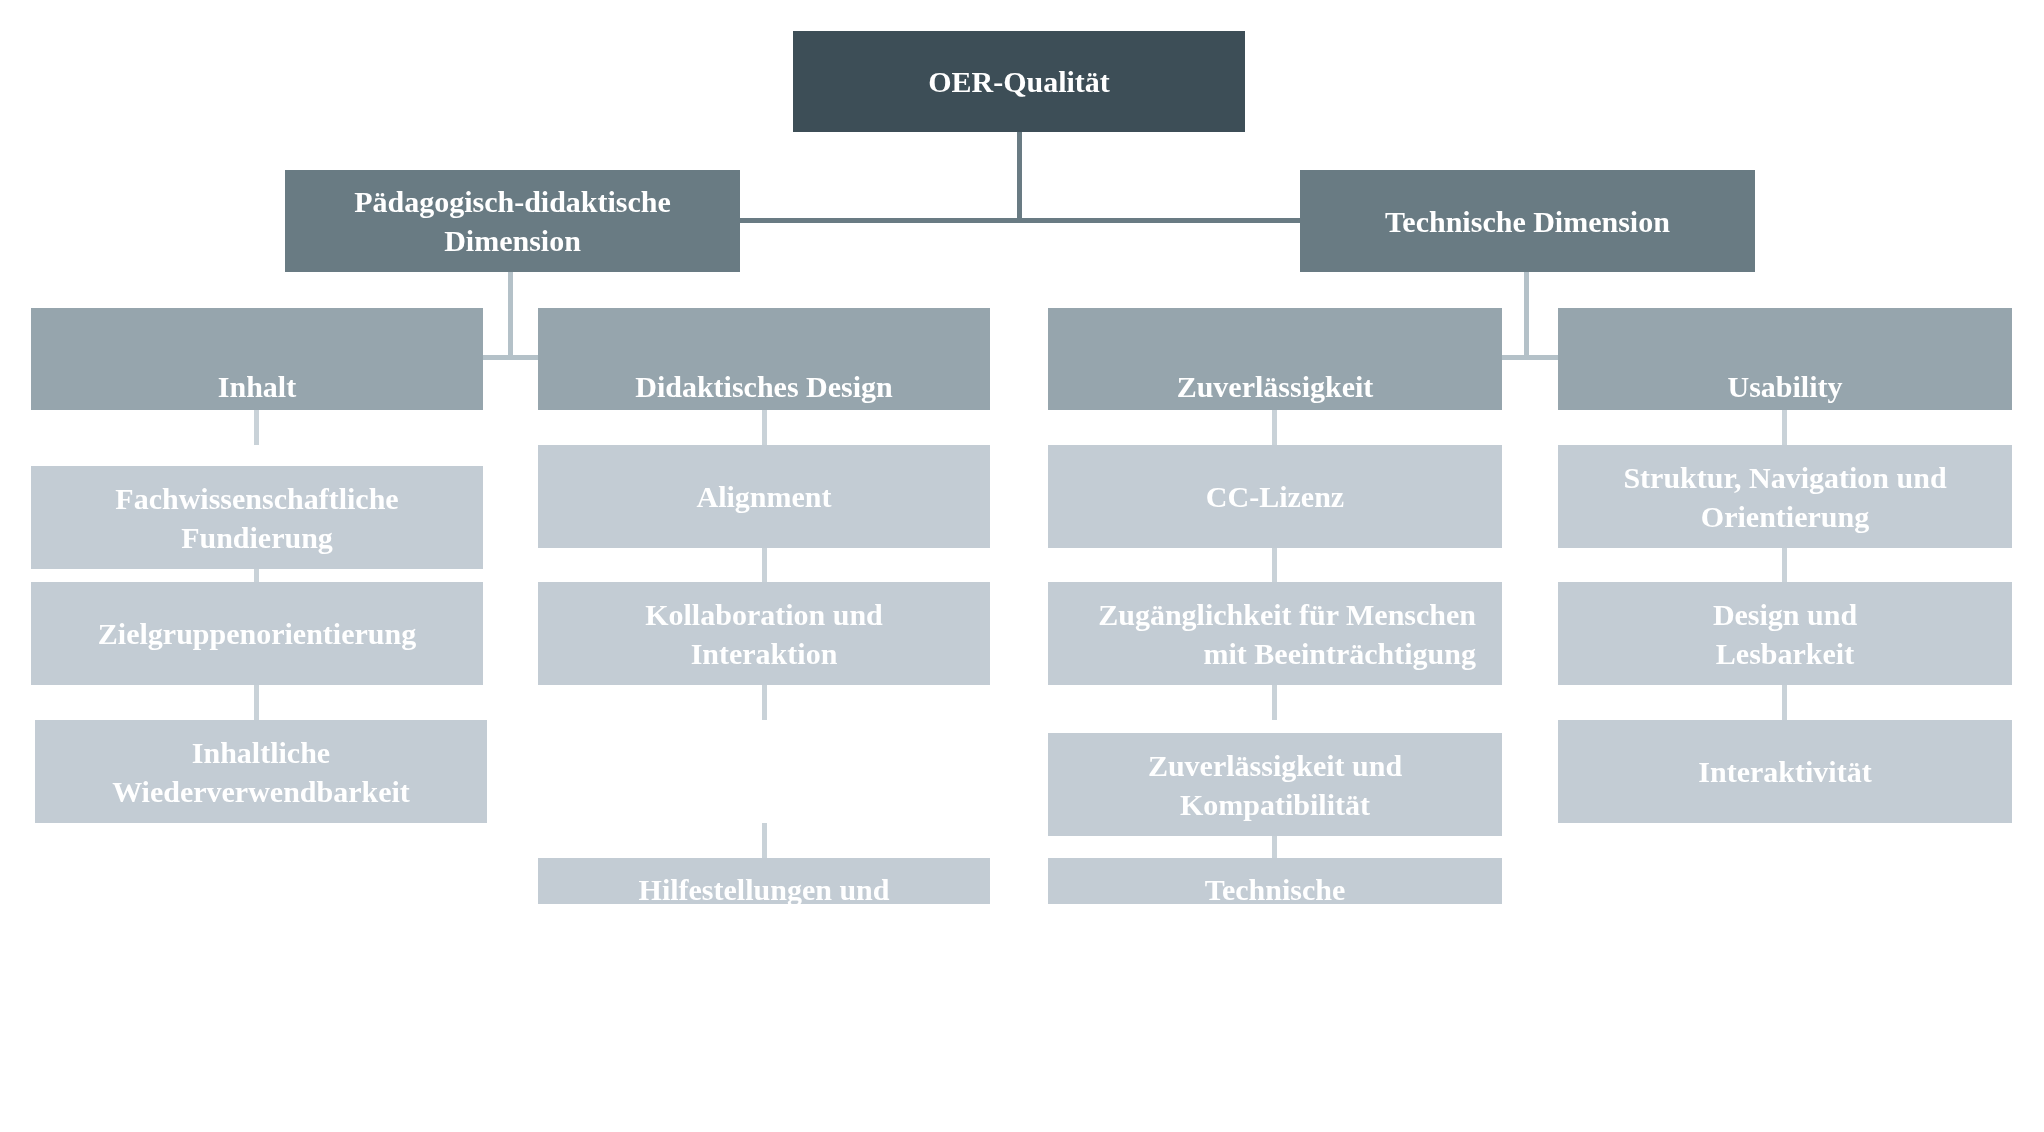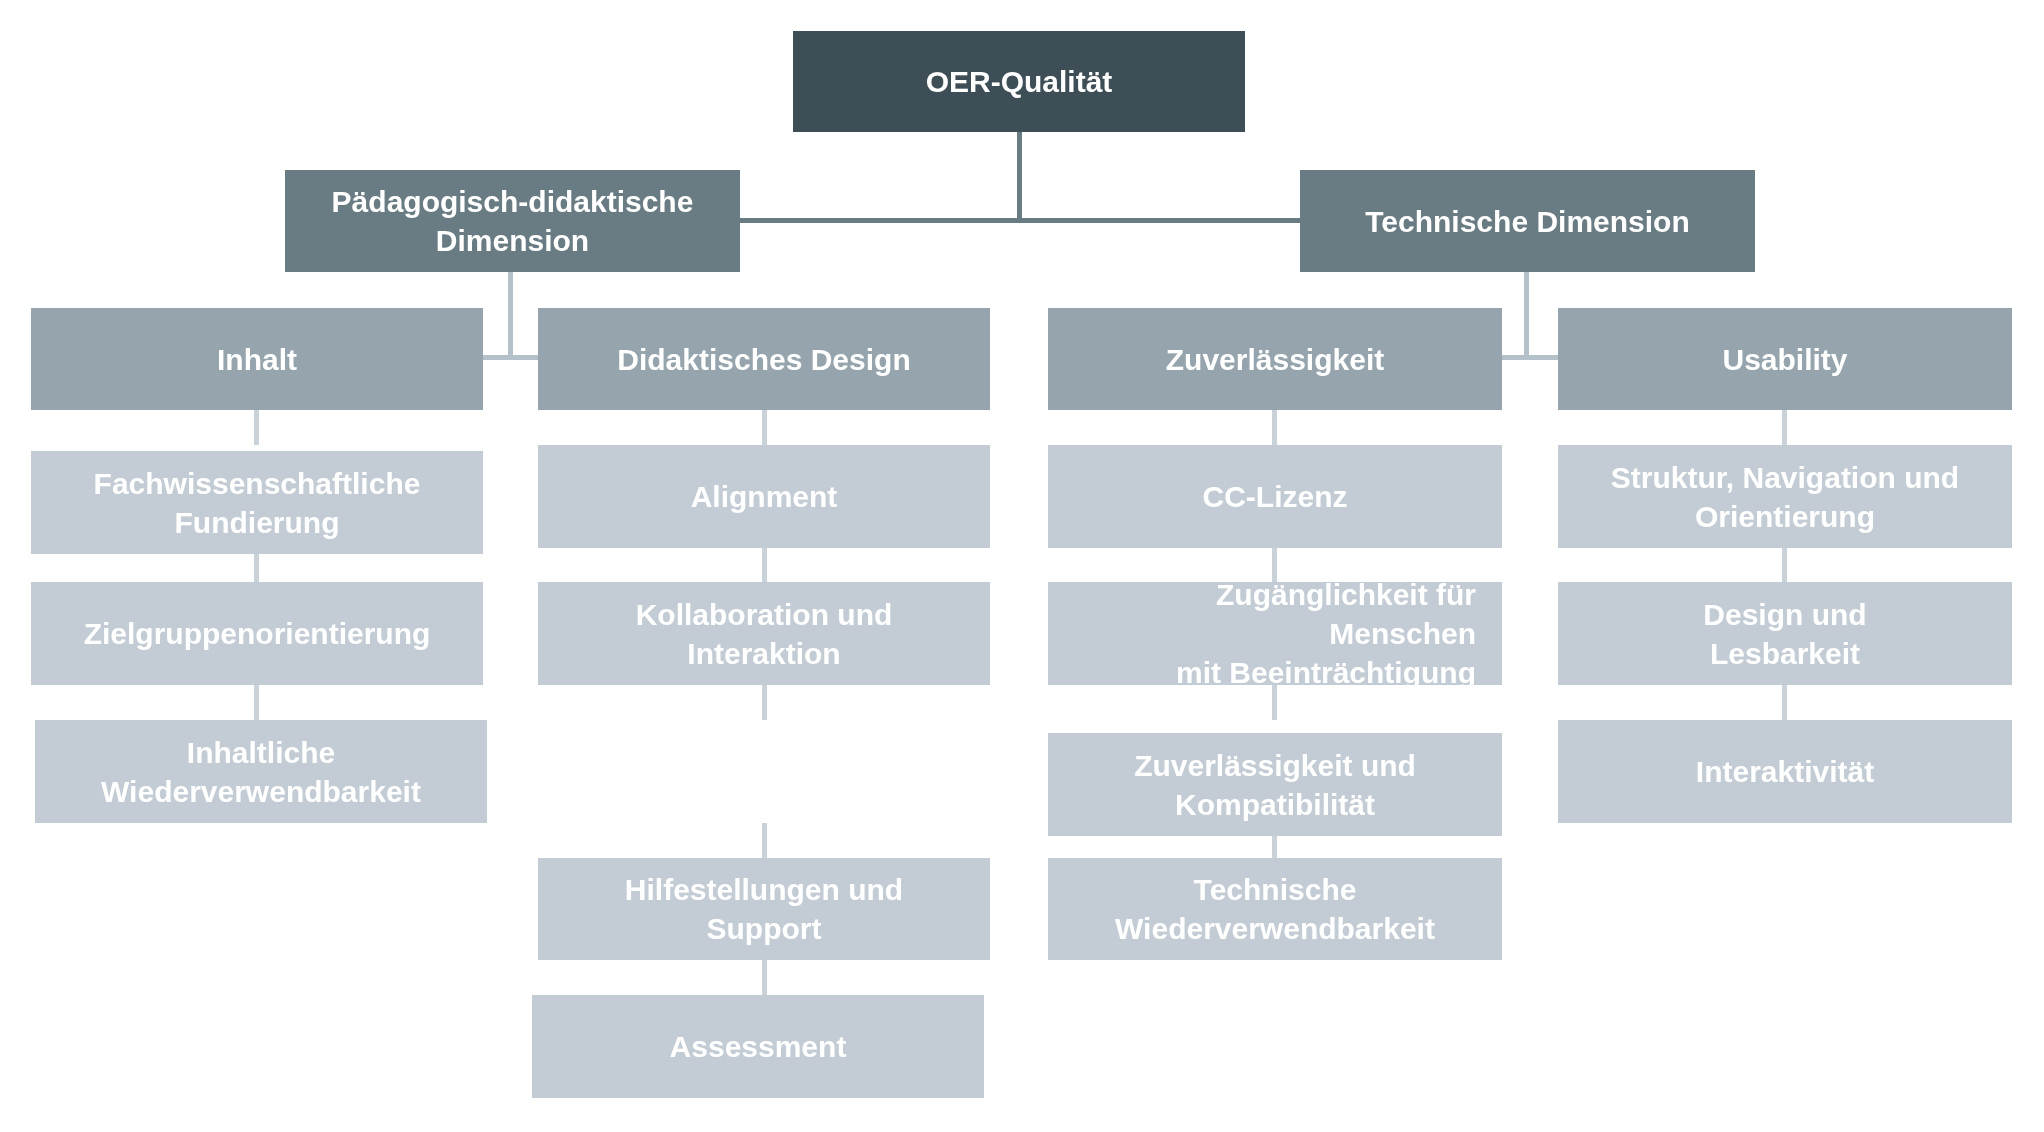--- a/index.html
+++ b/index.html
@@ -10,40 +10,40 @@
     --c-child:#c3ccd4;
     --c-line-dark:#697b83;
     --c-line-mid:#b4c1c8;
     --c-line-light:#c9d2d8;
     --c-text:#ffffff;
     --c-bg:#ffffff;
   }
   html,body{margin:0;padding:0;background:var(--c-bg);}
   .canvas{
     position:relative;
-    width:2044px;height:1132px;
+    width:2044px;height:904px;
     background:var(--c-bg);
-    font-family:Liberation Sans, sans-serif;
+    font-family:Liberation Serif, serif;
     overflow:hidden;
   }
   .box{
     position:absolute;
     display:flex;align-items:center;justify-content:center;
     text-align:center;
     color:var(--c-text);
     font-weight:700;
     font-size:30px;
     line-height:39px;
     white-space:pre-line;
     box-sizing:border-box;
     padding:4px 20px;
   }
   .level1{background:var(--c-level1);}
   .level2{background:var(--c-level2);}
-  .level3{background:var(--c-level3);}
+  .level3{background:var(--c-level3);align-items:flex-end;}
   .child{background:var(--c-child);}
   .align-right{justify-content:flex-end;text-align:right;padding-right:26px;}
   .line{position:absolute;}
   .line.dark{background:var(--c-line-dark);}
   .line.mid{background:var(--c-line-mid);}
   .line.light{background:var(--c-line-light);}
 </style>
 </head>
 <body>
 
@@ -94,21 +94,21 @@
   <div class="box level3" style="left:538px;top:308px;width:452px;height:102px">
     <span>Didaktisches Design</span>
   </div>
   <div class="box level3" style="left:1048px;top:308px;width:454px;height:102px">
     <span>Zuverlässigkeit</span>
   </div>
   <div class="box level3" style="left:1558px;top:308px;width:454px;height:102px">
     <span>Usability</span>
   </div>
 
-  <div class="box child" style="left:31px;top:451px;width:452px;height:103px">
+  <div class="box child" style="left:31px;top:466px;width:452px;height:103px">
     <span>Fachwissenschaftliche
 Fundierung</span>
   </div>
   <div class="box child" style="left:31px;top:582px;width:452px;height:103px">
     <span>Zielgruppenorientierung</span>
   </div>
   <div class="box child" style="left:35px;top:720px;width:452px;height:103px">
     <span>Inhaltliche
 Wiederverwendbarkeit</span>
   </div>

